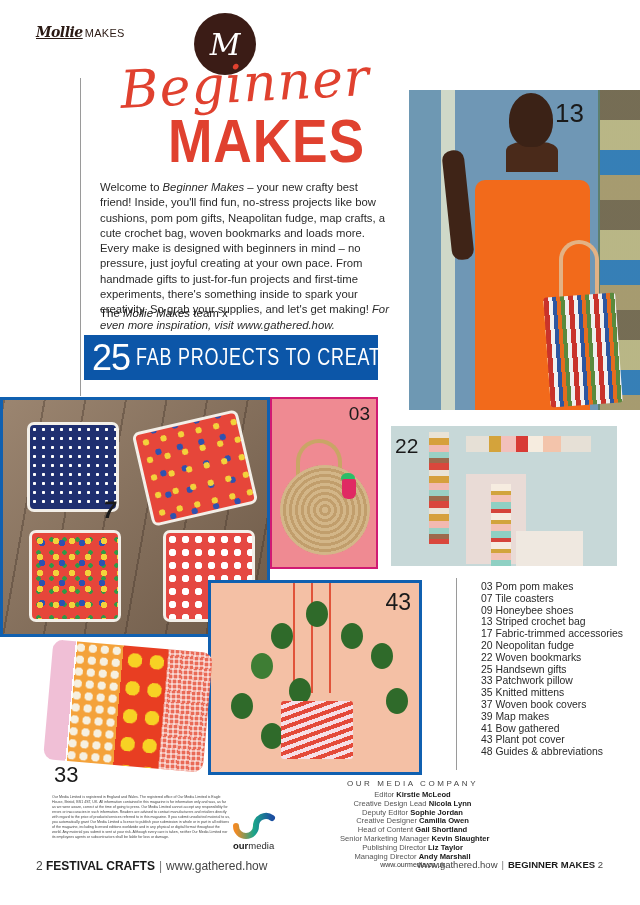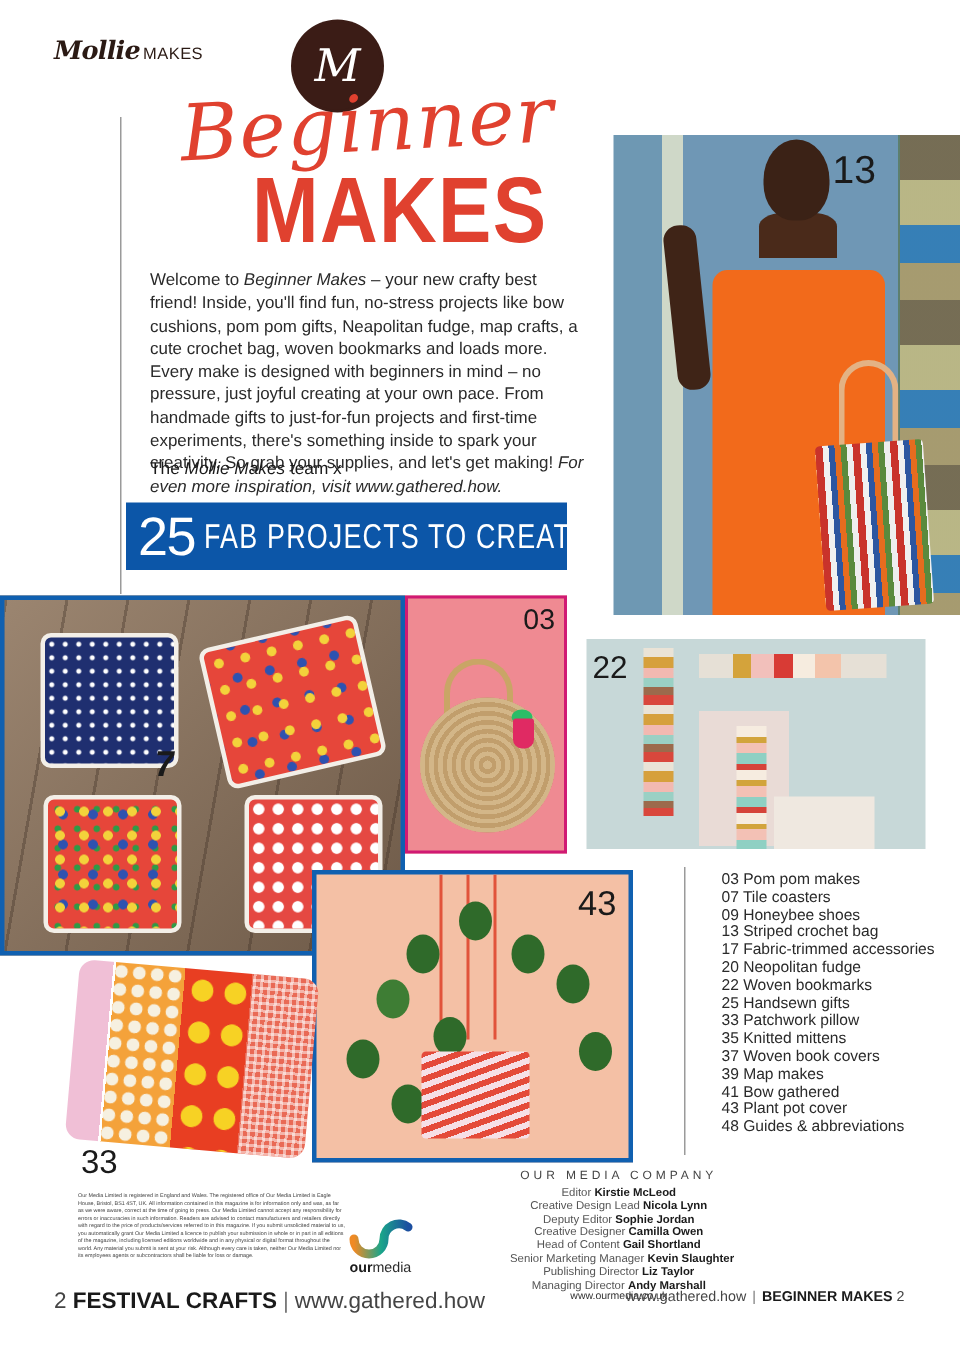--- a/index.html
+++ b/index.html
@@ -3,21 +3,21 @@
 <meta charset="utf-8">
 <style>
   * { box-sizing: border-box; margin: 0; padding: 0; }
   html, body { width: 640px; height: 905px; background: #ffffff; overflow: hidden; }
   body { position: relative; font-family: "Liberation Sans", sans-serif; color: #2a2a2a; }
 
   .abs { position: absolute; }
 
   
   .brand { left: 36px; top: 24px; display: flex; align-items: baseline; }
-  .brand-script { font-family: "DejaVu Serif", serif; font-style: italic; font-weight: bold; font-size: 17px; color: #2b1a14; letter-spacing: -0.5px; }
+  .brand-script { font-family: "DejaVu Serif", serif; font-style: italic; font-weight: bold; font-size: 14px; color: #2b1a14; letter-spacing: -0.5px; text-decoration: underline; }
   .brand-caps { font-family: "Liberation Sans", sans-serif; font-size: 11px; color: #2b1a14; margin-left: 2px; letter-spacing: 0.3px; }
 
   .badge { left: 196px; top: 15px; width: 58px; height: 58px; border-radius: 50%; background: #3b1c16;
            display: flex; align-items: center; justify-content: center;
            box-shadow: 0 0 0 2px #3b1c16; }
   .badge::before { content: ""; position: absolute; inset: -3px; border-radius: 50%;
            background: repeating-conic-gradient(#3b1c16 0 6deg, transparent 6deg 12deg); z-index: -1; }
   .badge-letter { font-family: "DejaVu Serif", serif; font-style: italic; font-size: 30px; color: #ffffff; }
 
   .vrule { left: 80px; top: 78px; width: 1px; height: 318px; background: #9a9a9a; }
@@ -112,21 +112,21 @@
   .om-text b { color: #1a1a1a; }
 
   
   .credits { left: 292px; top: 779px; width: 145px; text-align: center; margin-left: 48px; }
   .credits .company { font-size: 8px; letter-spacing: 2.6px; color: #444; margin-bottom: 3px; }
   .credits .line { font-size: 7.6px; line-height: 8.8px; color: #555; white-space: nowrap; }
   .credits .line b { color: #1a1a1a; }
   .credits .url { font-size: 7px; color: #333; }
 
   
-  .footer-left { left: 36px; top: 859px; font-size: 15px; color: #444; white-space: nowrap; }
+  .footer-left { left: 36px; top: 859px; font-size: 12px; color: #444; white-space: nowrap; }
   .footer-right { right: 37px; top: 859px; font-size: 9.5px; color: #444; white-space: nowrap; text-align: center; }
   .footer-left b, .footer-right b { color: #1a1a1a; }
   .sep { color: #777; margin: 0 4px; }
 </style>
 </head>
 <body>
 
 <div class="abs brand">
   <span class="brand-script">Mollie</span>
   <span class="brand-caps">MAKES</span>

